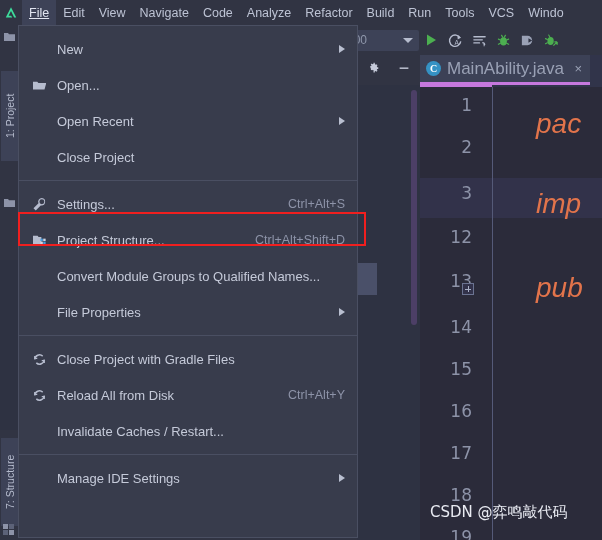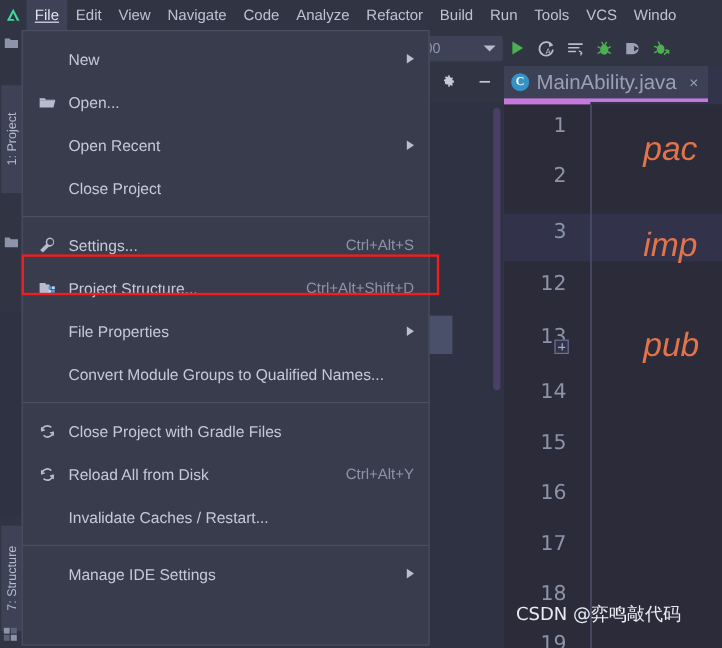--- a/index.html
+++ b/index.html
@@ -581,27 +581,27 @@
           <rect x="9" y="8.2" width="2.6" height="2.6" fill="#cfd4e2"></rect>
           <rect x="12" y="8.2" width="2.6" height="2.6" fill="#4a9fe0"></rect>
         </svg>
       </span>
       <span class="mi-label">Project Structure...</span>
       <span class="mi-accel">Ctrl+Alt+Shift+D</span>
     </div>
 
     <div class="menu-item">
       <span class="mi-icon"></span>
+      <span class="mi-label">Convert Module Groups to Qualified Names...</span>
+    </div>
+
+    <div class="menu-item">
+      <span class="mi-icon"></span>
       <span class="mi-label">File Properties</span>
       <span class="mi-arrow"></span>
-    </div>
-
-    <div class="menu-item">
-      <span class="mi-icon"></span>
-      <span class="mi-label">Convert Module Groups to Qualified Names...</span>
     </div>
 
     <div class="menu-sep"></div>
 
 
     <div class="menu-item">
       <span class="mi-icon">
         <svg width="15" height="15" viewBox="0 0 16 16">
           <path d="M13 8a5 5 0 0 1-8.4 3.6M3 8a5 5 0 0 1 8.4-3.6" stroke="#b6bcce" stroke-width="1.5" fill="none"></path>
           <path d="M3 4.2v2.6h2.6M13 11.8V9.2h-2.6" stroke="#b6bcce" stroke-width="1.5" fill="none"></path>

